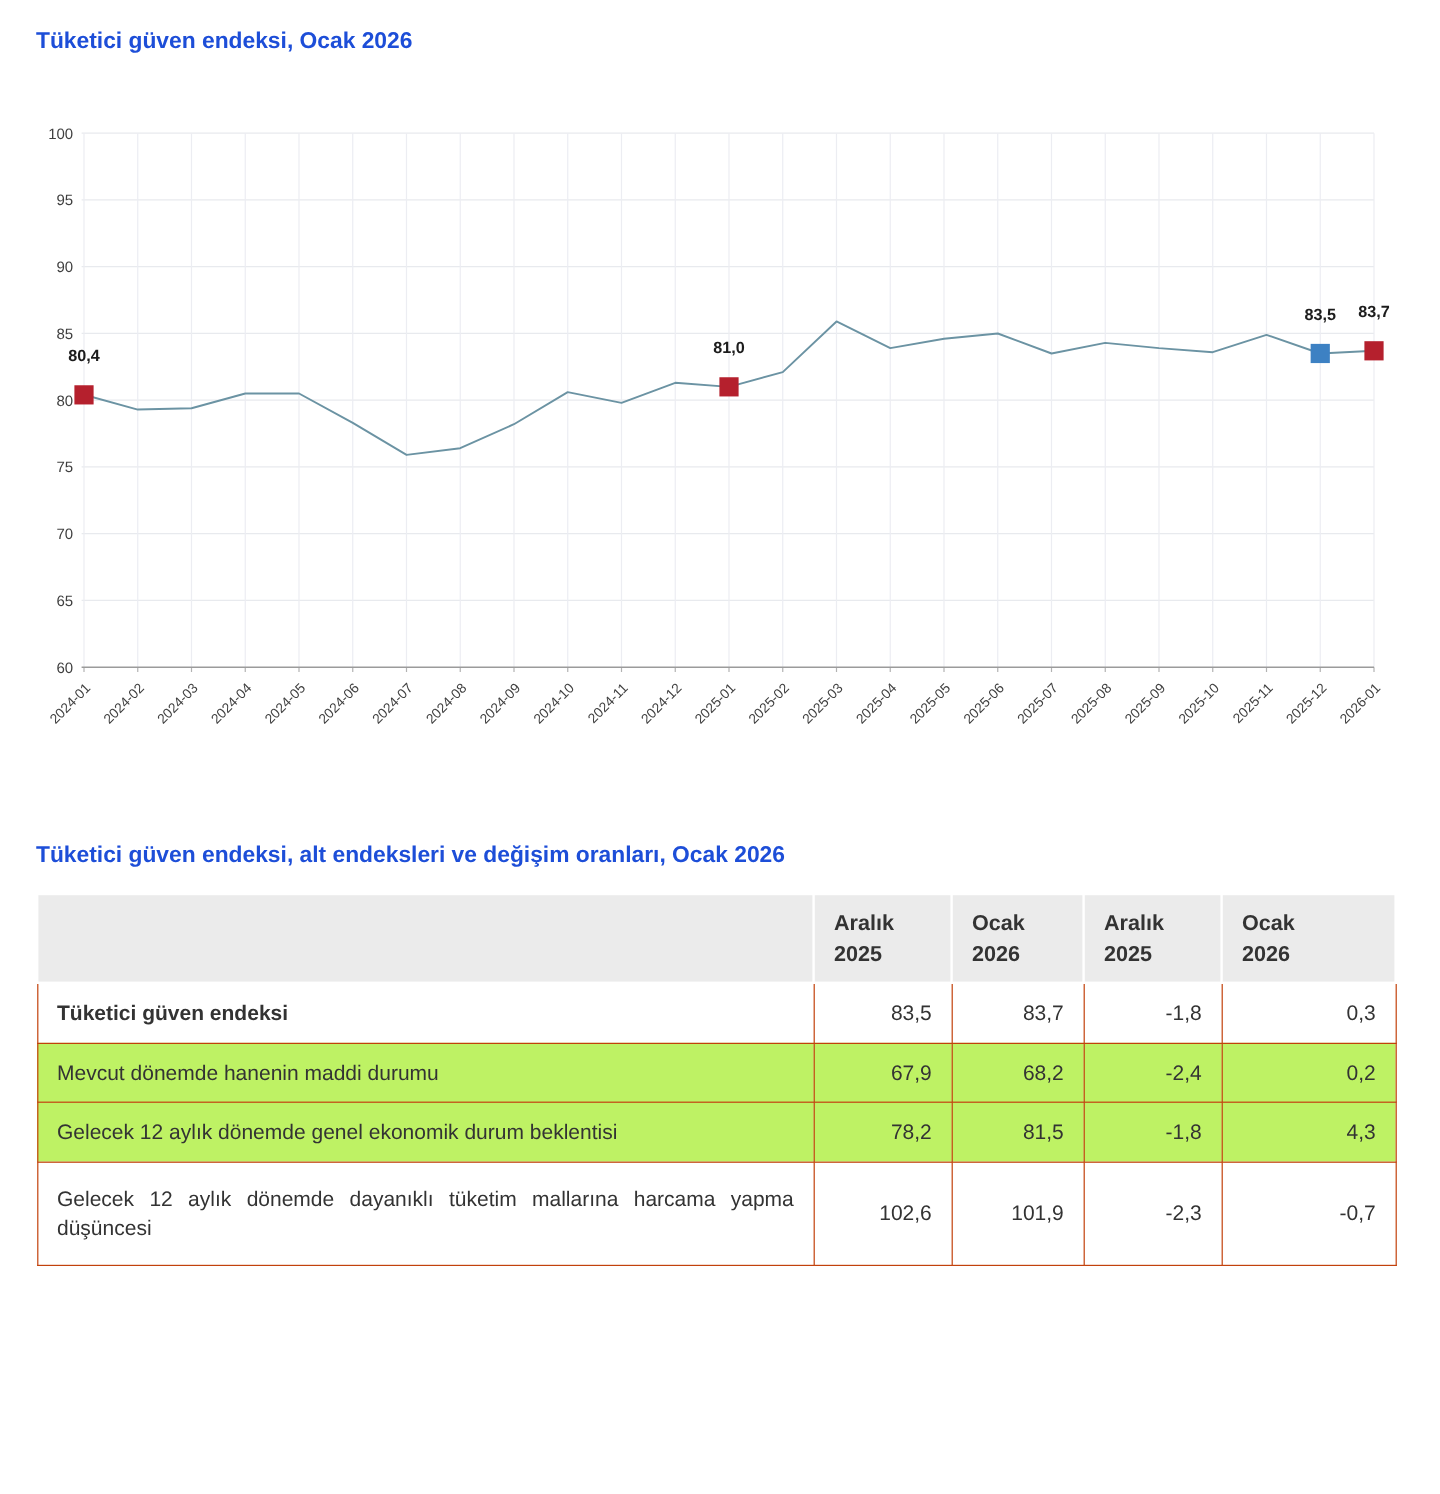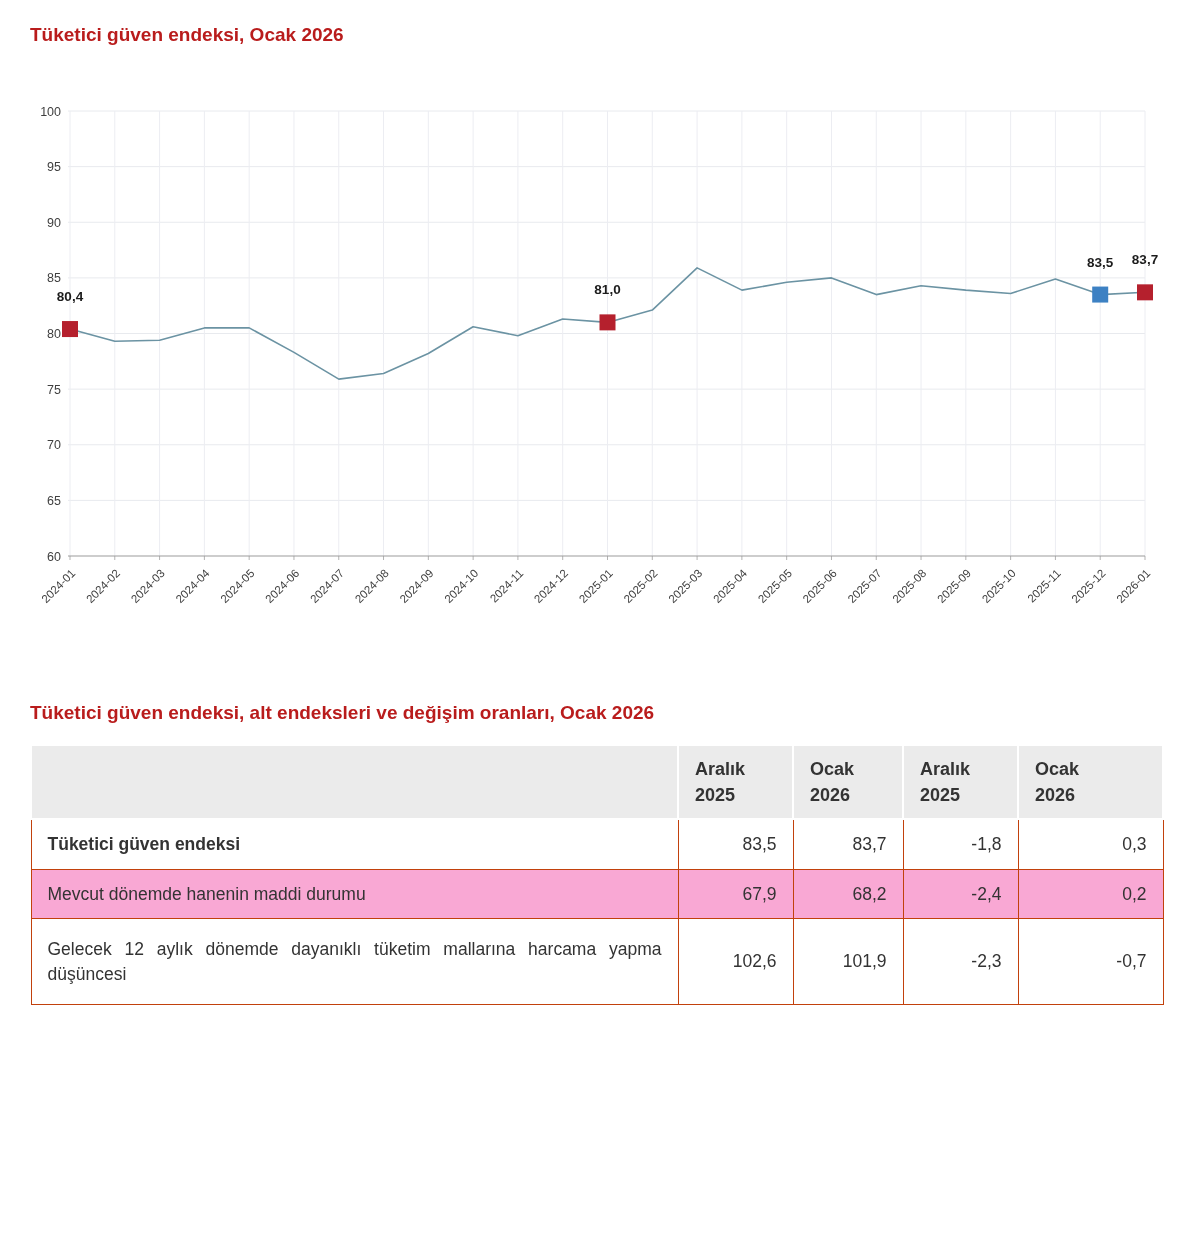--- a/index.html
+++ b/index.html
@@ -1,31 +1,31 @@
 <!DOCTYPE html>
 <html><head>
 <meta charset="utf-8">
 <style>
   html,body{margin:0;padding:0;background:#fff;}
   .page{position:relative;width:1200px;height:1245px;background:#fff;overflow:hidden;
         font-family:"Liberation Sans","DejaVu Sans",sans-serif;color:#333;}
-  .title{position:absolute;left:30px;margin:0;font-size:19px;font-weight:bold;color:#b91c1c;}
+  .title{position:absolute;left:30px;margin:0;font-size:19px;font-weight:bold;color:#1d4ed8;}
   #chart-title{top:24px;}
   #table-title{top:702px;}
   #chart-svg{position:absolute;left:0;top:85px;}
   table.stats{position:absolute;left:30px;top:744px;width:1132px;border-collapse:collapse;
               table-layout:fixed;font-size:17.5px;color:#333;}
   table.stats thead th{background:#ebebeb;border:2px solid #ffffff;font-weight:bold;
                        font-size:18px;padding:12px 16px;line-height:1.45;}
   table.stats thead th.group{text-align:center;vertical-align:middle;padding:15px 10px;}
   table.stats thead th.sub{text-align:left;vertical-align:middle;padding:10px 16px;}
   table.stats thead th.corner{background:#ebebeb;}
   table.stats tbody td{border:1px solid #c2410c;padding:12px 16px;vertical-align:middle;
                        line-height:1.4;}
-  table.stats tbody tr.striped{background:#f9a8d4;}
+  table.stats tbody tr.striped{background:#bef264;}
   table.stats tbody td.num{text-align:right;}
   table.stats tbody td.lbl{text-align:left;}
   table.stats tbody td.lbl.bold{font-weight:bold;}
   table.stats tbody tr.tall td{padding-top:18px;padding-bottom:18px;}
   table.stats tbody tr.tall td.lbl{text-align:justify;}
 </style>
 </head>
 <body>
 
 <div class="page">
@@ -175,20 +175,27 @@
           <td class="num">-1,8</td>
           <td class="num">0,3</td>
         </tr>
         <tr class="striped">
           <td class="lbl">Mevcut dönemde hanenin maddi durumu</td>
           <td class="num">67,9</td>
           <td class="num">68,2</td>
           <td class="num">-2,4</td>
           <td class="num">0,2</td>
         </tr>
+        <tr class="striped">
+          <td class="lbl">Gelecek 12 aylık dönemde genel ekonomik durum beklentisi</td>
+          <td class="num">78,2</td>
+          <td class="num">81,5</td>
+          <td class="num">-1,8</td>
+          <td class="num">4,3</td>
+        </tr>
         <tr class=" tall">
           <td class="lbl">Gelecek 12 aylık dönemde dayanıklı tüketim mallarına harcama yapma düşüncesi</td>
           <td class="num">102,6</td>
           <td class="num">101,9</td>
           <td class="num">-2,3</td>
           <td class="num">-0,7</td>
         </tr>
       </tbody>
   </table>
 </div>

